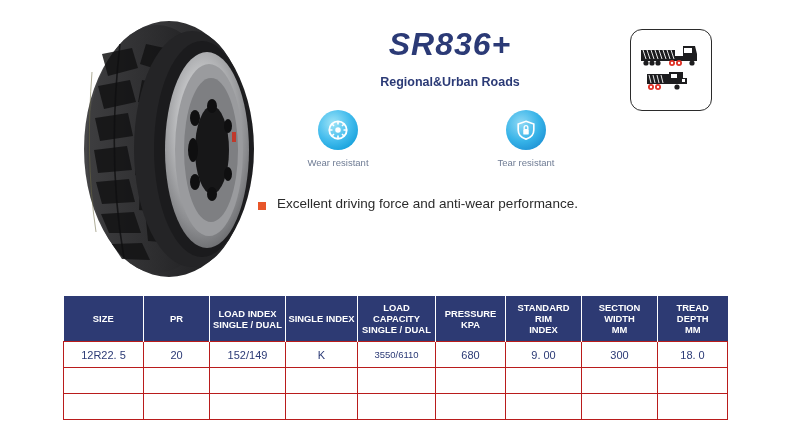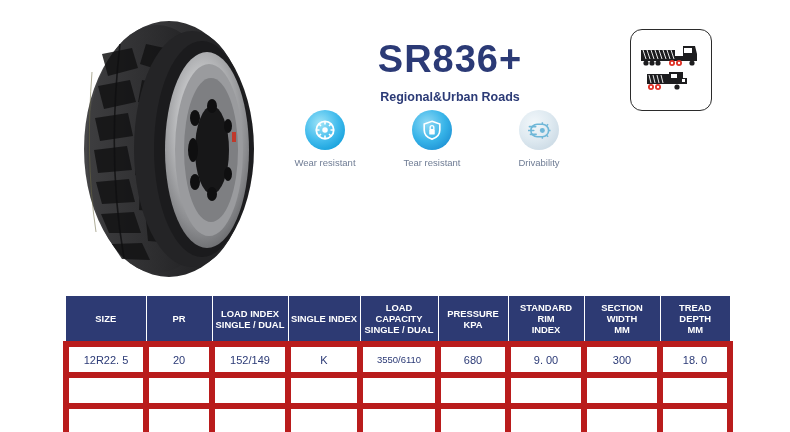--- a/index.html
+++ b/index.html
@@ -10,25 +10,25 @@
   }
   .page{position:absolute;inset:0;background:#fff;}
 
   
   .tire-wrap{position:absolute;left:62px;top:14px;width:215px;height:270px;}
   .tire-svg{width:100%;height:100%;display:block;}
 
   
   .title-block{position:absolute;left:300px;top:28px;width:300px;text-align:center;}
   .model-name{
-    font-size:38px;font-weight:bold;color:#2b3a76;
-    letter-spacing:1px;line-height:1;margin:12px;
+    font-size:32px;font-weight:bold;font-style:italic;color:#2b3a76;
+    letter-spacing:1px;line-height:1;margin:0;
   }
   .model-sub{
-    margin:4px 0 0 0;font-size:12.5px;font-weight:bold;color:#2b3a76;
+    margin:15px 0 0 0;font-size:12.5px;font-weight:bold;color:#2b3a76;
   }
 
   
   .truck-badge{
     position:absolute;left:630px;top:29px;width:82px;height:82px;
     border:1.6px solid #2b2b2b;border-radius:12px;background:#fff;
     box-sizing:border-box;display:flex;align-items:center;justify-content:center;
   }
   .truck-badge svg{display:block;}
 
@@ -62,21 +62,21 @@
   .spec-table th{
     background:#2d3a73;color:#ffffff;font-size:9.4px;font-weight:bold;
     line-height:1.18;padding:6px 2px;text-align:center;
     border-left:1.5px solid #ffffff;border-right:1.5px solid #ffffff;
     height:38px;box-sizing:border-box;
   }
   .spec-table th:first-child{border-left:none;}
   .spec-table th:last-child{border-right:none;}
   .spec-table td{
     font-size:11px;color:#2b3a76;text-align:center;height:23px;
-    border:6px solid #b91c1c;background:#fff;
+    border:1px solid #b91c1c;background:#fff;
   }
   .spec-table td.small{font-size:9.5px;}
   .spec-table tr.empty td{height:23px;}
 </style>
 </head>
 <body>
 
 <div class="page">
 
   <div class="tire-wrap">
@@ -222,40 +222,28 @@
         <svg width="22" height="22" viewBox="0 0 24 24">
           <path d="M12 2.5 L20.5 5.5 L20.5 12 C20.5 17 16.8 20.6 12 22
                    C7.2 20.6 3.5 17 3.5 12 L3.5 5.5 Z" fill="none" stroke="#ffffff" stroke-width="1.8"></path>
           <rect x="9" y="11" width="6" height="6" rx="1" fill="#ffffff"></rect>
           <path d="M10 11 L10 9.2 A2 2 0 0 1 14 9.2 L14 11" fill="none" stroke="#ffffff" stroke-width="1.5"></path>
         </svg>
       </div>
       <div class="caption">Tear resistant</div>
     </div>
 
-    <div class="feature">
-      <div class="ring grey">
-        <svg width="23" height="23" viewBox="0 0 24 24">
-          <g stroke="#6fb7d8" stroke-width="1.7" stroke-linecap="round">
-            <path d="M1.5 8 L8 8 M0.5 12 L6 12 M2.5 16 L8.5 16"></path>
-          </g>
-          <path d="M15 5.5 A6.5 6.5 0 1 1 15 18.5 L9.5 18.5 A6.5 6.5 0 0 1 9.5 5.5 Z" fill="none" stroke="#6fb7d8" stroke-width="1.7"></path>
-          <circle cx="15" cy="12" r="2.6" fill="#6fb7d8"></circle>
-          <g stroke="#6fb7d8" stroke-width="1.5">
-            <path d="M15 3.5 L15 5.5 M15 18.5 L15 20.5 M21.5 12 L23.5 12
-                     M19.6 6.8 L21 5.4 M19.6 17.2 L21 18.6"></path>
-          </g>
-        </svg>
-      </div>
-      <div class="caption">Drivability</div>
+
+  </div>
+
+  <div class="bullets">
+    <div class="bullet">
+      <span class="marker"></span>
+      <span class="btext">Excellent driving force and anti-wear performance.</span>
     </div>
-
-  </div>
-
-  <div class="bullets">
   </div>
 
   <table class="spec-table">
     <colgroup>
       <col style="width:80px">
         <col style="width:66px">
         <col style="width:76px">
       <col style="width:72px">
         <col style="width:78px">
         <col style="width:70px">

